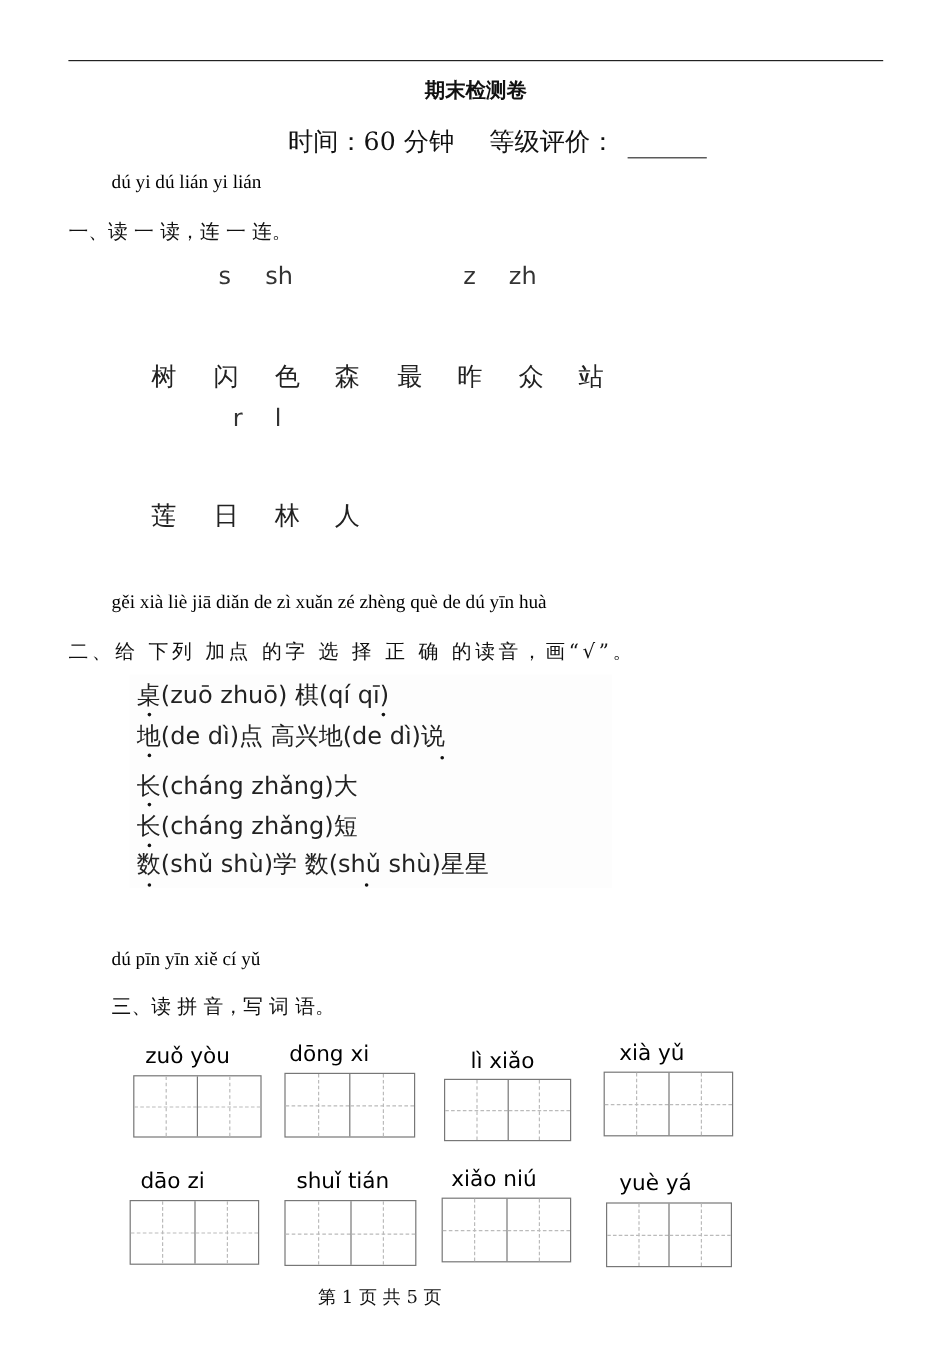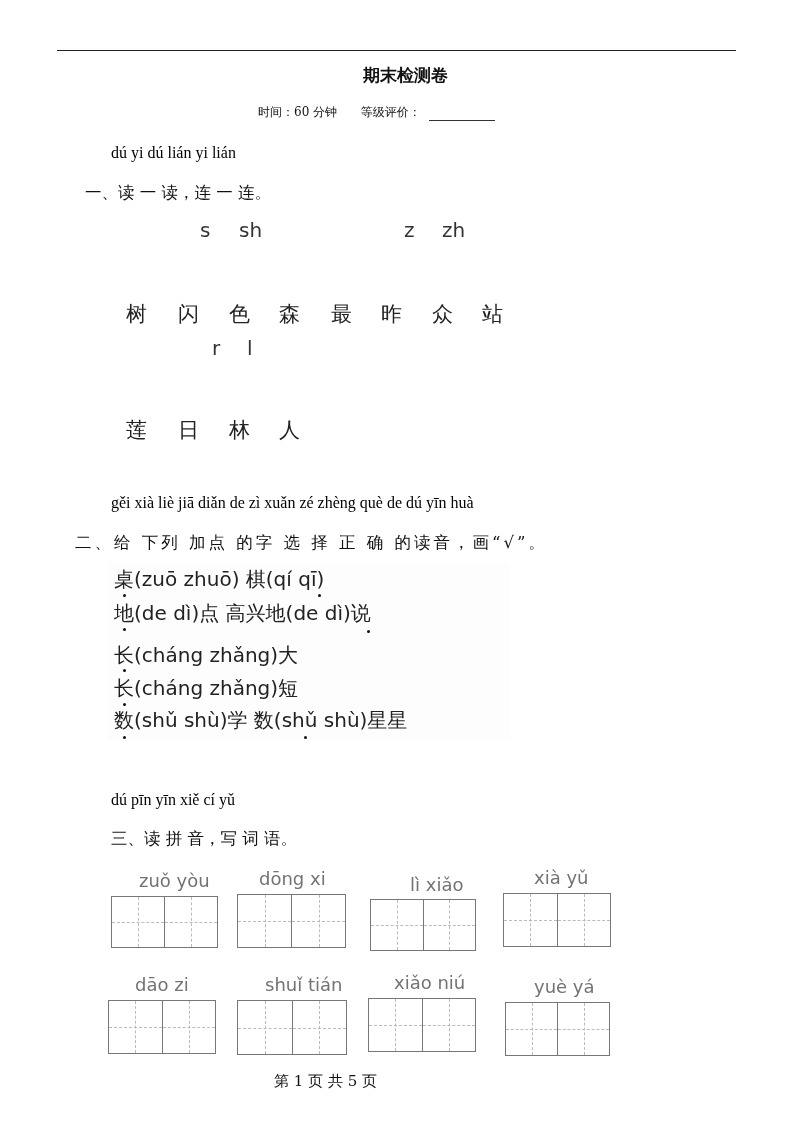--- a/index.html
+++ b/index.html
@@ -1,31 +1,31 @@
 <!DOCTYPE html>
 <html><head>
 <meta charset="utf-8">
 <style>
   * { margin: 0; padding: 0; box-sizing: border-box; }
   html, body { width: 793px; height: 1122px; background: #ffffff; overflow: hidden; }
   body { position: relative; font-family: "DejaVu Serif", "Liberation Serif", serif; color: #111; }
-  .abs { position: absolute; white-space: nowrap; padding-left: 18px; }
+  .abs { position: absolute; white-space: nowrap; }
   .rule { left: 57px; top: 50px; width: 679px; height: 1px; background: #222; }
   .title { left: 0; width: 793px; top: 64px; text-align: center; font-family: "DejaVu Sans", sans-serif; font-weight: bold; font-size: 17px; letter-spacing: 0px; }
-  .subtitle { left: 240px; top: 104px; font-size: 12px; }
+  .subtitle { left: 240px; top: 104px; font-size: 21px; }
   .subtitle .blank { display: inline-block; width: 66px; border-bottom: 1px solid #333; height: 16px; vertical-align: bottom; margin-left: 4px; }
   .pinyin-line { font-family: "Liberation Serif", serif; font-size: 16px; color: #000000; }
   .heading { font-size: 16.5px; letter-spacing: 0px; }
   .latin { font-family: "DejaVu Sans", sans-serif; font-size: 20px; color: #333; }
   .cjk-row { font-size: 21px; color: #222; }
   .cjk-row span { position: absolute; top: 0; }
   .sec2 { left: 108px; top: 562px; width: 402px; height: 178px; background: #fdfdfd; }
   .sec2-line { position: absolute; left: 6px; font-family: "DejaVu Sans", sans-serif; font-size: 20px; color: #222; white-space: nowrap; }
   .dot { position: absolute; width: 3px; height: 3px; border-radius: 50%; background: #111; }
-  .grid-label { font-family: "DejaVu Sans", sans-serif; font-size: 18px; color: #737373; }
+  .grid-label { font-family: "DejaVu Sans", sans-serif; font-size: 18px; color: #000000; }
   .grid { position: absolute; border: 1.5px solid #777; display: flex; }
   .cell { position: relative; flex: 1; height: 100%; }
   .cell + .cell { border-left: 1.5px solid #777; }
   .cell::before { content: ""; position: absolute; left: 50%; top: 0; bottom: 0; border-left: 1px dashed #bbb; }
   .cell::after { content: ""; position: absolute; top: 50%; left: 0; right: 0; border-top: 1px dashed #bbb; }
   .footer { left: 0; width: 633px; top: 1072px; text-align: center; font-size: 15px; font-family: "DejaVu Serif", serif; }
 </style>
 </head>
 <body>
 
@@ -34,21 +34,21 @@
 <div class="abs title">期末检测卷</div>
 
 <div class="abs subtitle">
   <span>时间：60 分钟</span>
   <span style="display:inline-block;width:16px"></span>
   <span>等级评价：</span>
   <span class="blank"></span>
 </div>
 
 <div class="abs pinyin-line" style="left:93px;top:144px;">dú    yi dú lián yi lián</div>
-<div class="abs heading" style="left:67px;top:182px;text-align:center;">一、读 一 读，连  一  连。</div>
+<div class="abs heading" style="left:57px;top:182px;text-align:center;">一、读 一 读，连  一  连。</div>
 
 <div class="abs latin" style="left:182px;top:218px;">s</div>
 <div class="abs latin" style="left:221px;top:218px;">sh</div>
 <div class="abs latin" style="left:386px;top:218px;">z</div>
 <div class="abs latin" style="left:424px;top:218px;">zh</div>
 
 <div class="abs cjk-row" style="left:0;top:300px;width:793px;height:30px;">
   <span style="left:126px">树</span>
   <span style="left:178px">闪</span>
   <span style="left:229px">色</span>

